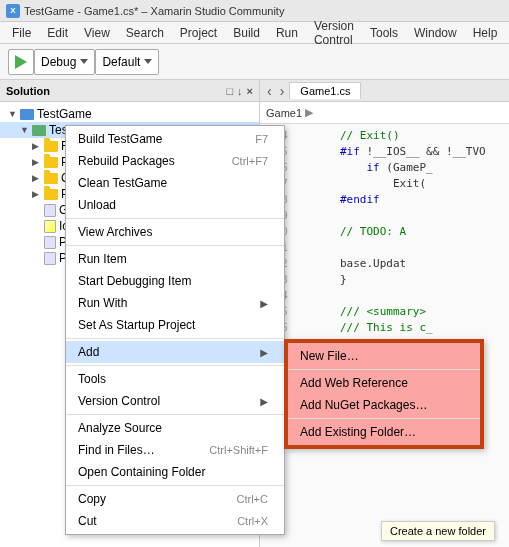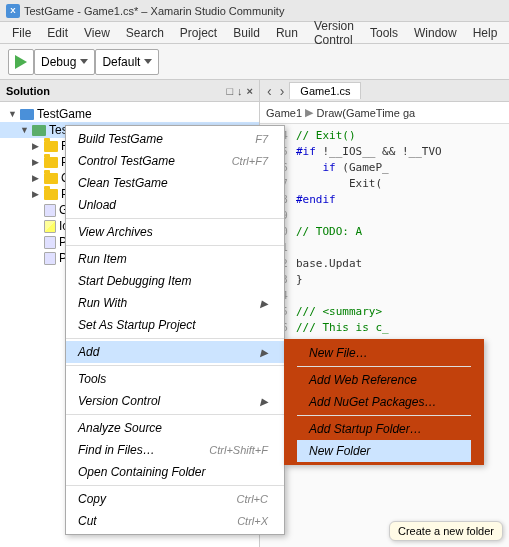--- a/index.html
+++ b/index.html
@@ -234,21 +234,21 @@
     }
     .breadcrumb-sep { margin: 0 3px; color: #888; }
 
     .editor-content {
       font-family: 'Consolas', monospace;
       font-size: 11px;
       padding: 4px;
       line-height: 16px;
       color: #333;
     }
-    .line { display: flex; }
+    .line { display: flex; gap: 44px; }
     .line-num { color: #aaa; width: 24px; text-align: right; margin-right: 8px; user-select: none; }
     .kw { color: #0000cc; }
     .cm { color: #008000; }
 
     
     .context-menu {
       position: absolute;
       top: 125px;
       left: 65px;
       background: white;
@@ -259,41 +259,40 @@
       padding: 2px 0;
     }
     .ctx-item {
       display: flex;
       align-items: center;
       justify-content: space-between;
       padding: 4px 16px 4px 12px;
       cursor: pointer;
       font-size: 12px;
       white-space: nowrap;
-      font-style: italic;
     }
     .ctx-item.highlighted { background: #cce4ff; }
     .ctx-separator { height: 1px; background: #ddd; margin: 2px 0; }
     .ctx-shortcut { color: #888; font-size: 11px; margin-left: 20px; }
     .ctx-arrow { color: #555; font-size: 10px; }
 
     
     .add-submenu-wrap {
       position: relative;
       border-radius: 10px;
     }
     .add-submenu {
       position: absolute;
       top: -2px;
       left: 100%;
-      background: #c2410c;
-      border: 1px solid #c2410c;
+      background: #fca5a5;
+      border: 4px solid #c2410c;
       box-shadow: 2px 2px 6px rgba(0,0,0,0.25);
       min-width: 200px;
-      padding: 2px 12px;
+      padding: 2px 0;
       z-index: 101;
     }
 
     
     .tooltip {
       position: absolute;
       background: #fffbe6;
       border: 1px solid #ccc;
       padding: 3px 8px;
       font-size: 11px;
@@ -427,21 +426,20 @@
     <div class="editor-tab-bar">
       <span class="tab-nav-btn">‹</span>
       <span class="tab-nav-btn">›</span>
       <div class="editor-tab">
         <span>Game1.cs</span>
       </div>
     </div>
     <div class="breadcrumb-bar">
       <span>Game1</span>
       <span class="breadcrumb-sep">▶</span>
-      <span>Draw(GameTime ga</span>
     </div>
     <div class="editor-content">
       <div class="line">
         <span class="line-num">64</span>
         <span><span class="cm">// Exit()</span></span>
       </div>
       <div class="line">
         <span class="line-num">65</span>
         <span><span class="kw">#if</span> !__IOS__ &amp;&amp; !__TVO</span>
       </div>
@@ -496,21 +494,21 @@
     </div>
   </div>
 </div>
 
 <div class="context-menu">
   <div class="ctx-item">
     <span>Build TestGame</span>
     <span class="ctx-shortcut">F7</span>
   </div>
   <div class="ctx-item">
-    <span>Control TestGame</span>
+    <span>Rebuild Packages</span>
     <span class="ctx-shortcut">Ctrl+F7</span>
   </div>
   <div class="ctx-item">
     <span>Clean TestGame</span>
   </div>
   <div class="ctx-item">
     <span>Unload</span>
   </div>
   <div class="ctx-separator"></div>
   <div class="ctx-item">
@@ -544,24 +542,21 @@
       </div>
       <div class="ctx-separator"></div>
       <div class="ctx-item">
         <span>Add Web Reference</span>
       </div>
       <div class="ctx-item">
         <span>Add NuGet Packages…</span>
       </div>
       <div class="ctx-separator"></div>
       <div class="ctx-item">
-        <span>Add Startup Folder…</span>
-      </div>
-      <div class="ctx-item new-folder-highlight">
-        <span>New Folder</span>
+        <span>Add Existing Folder…</span>
       </div>
     </div>
   </div>
 
   <div class="ctx-separator"></div>
   <div class="ctx-item">
     <span>Tools</span>
   </div>
   <div class="ctx-item">
     <span>Version Control</span>
@@ -582,15 +577,15 @@
   <div class="ctx-item">
     <span>Copy</span>
     <span class="ctx-shortcut">Ctrl+C</span>
   </div>
   <div class="ctx-item">
     <span>Cut</span>
     <span class="ctx-shortcut">Ctrl+X</span>
   </div>
 </div>
 
-<div class="tooltip" style="bottom: 6px; right: 6px; border-radius: 6px;">
+<div class="tooltip" style="bottom: 6px; right: 14px;">
   <span>Create a new folder</span>
 </div>
 
 </body></html>

